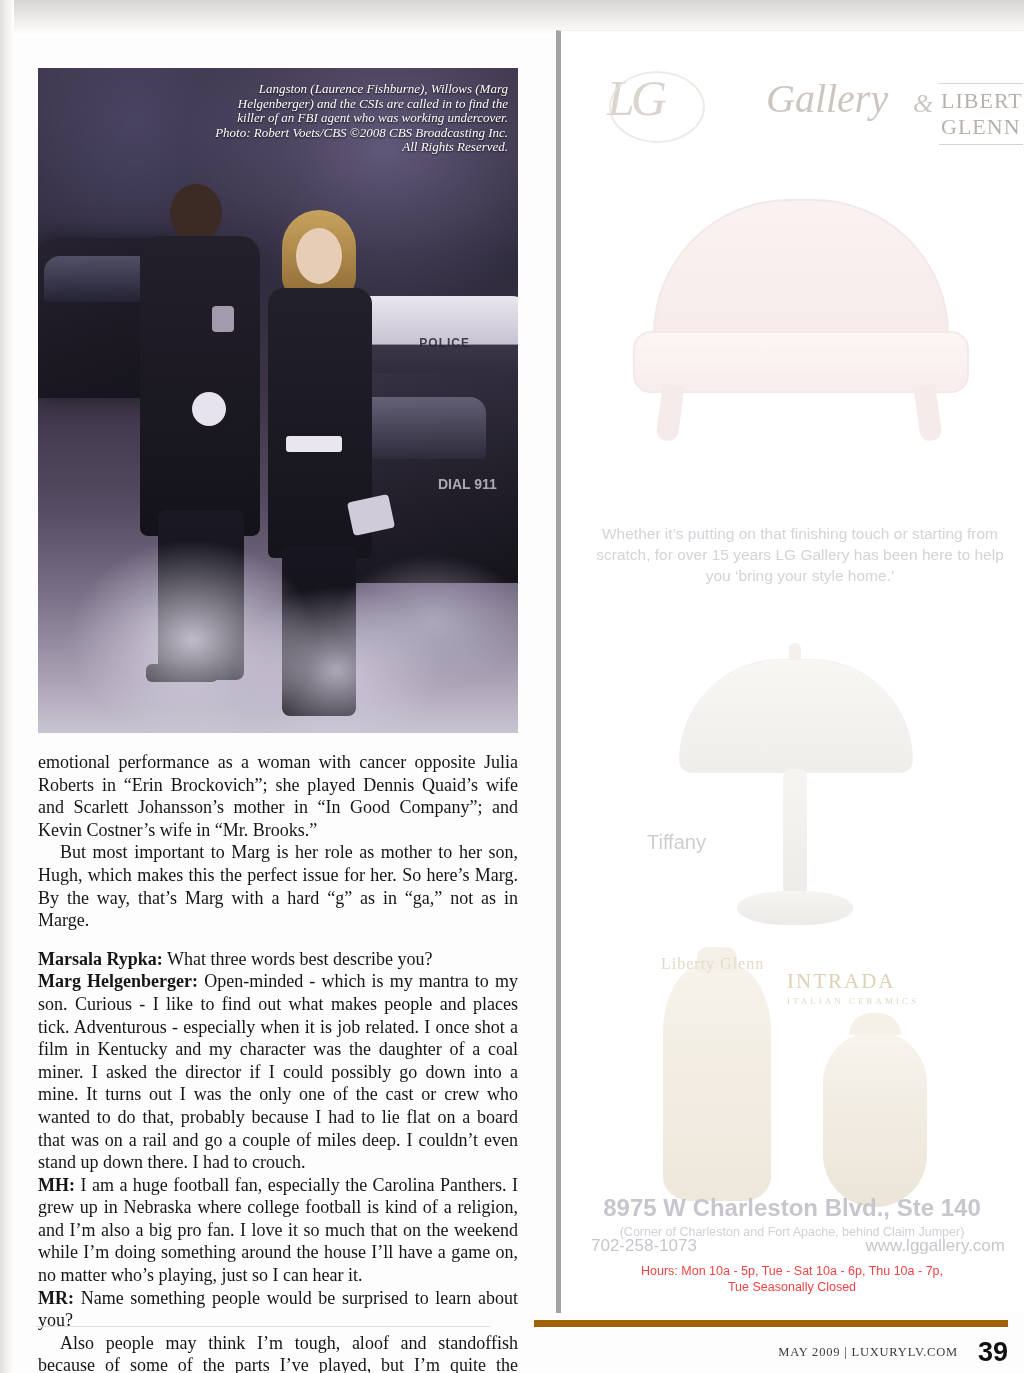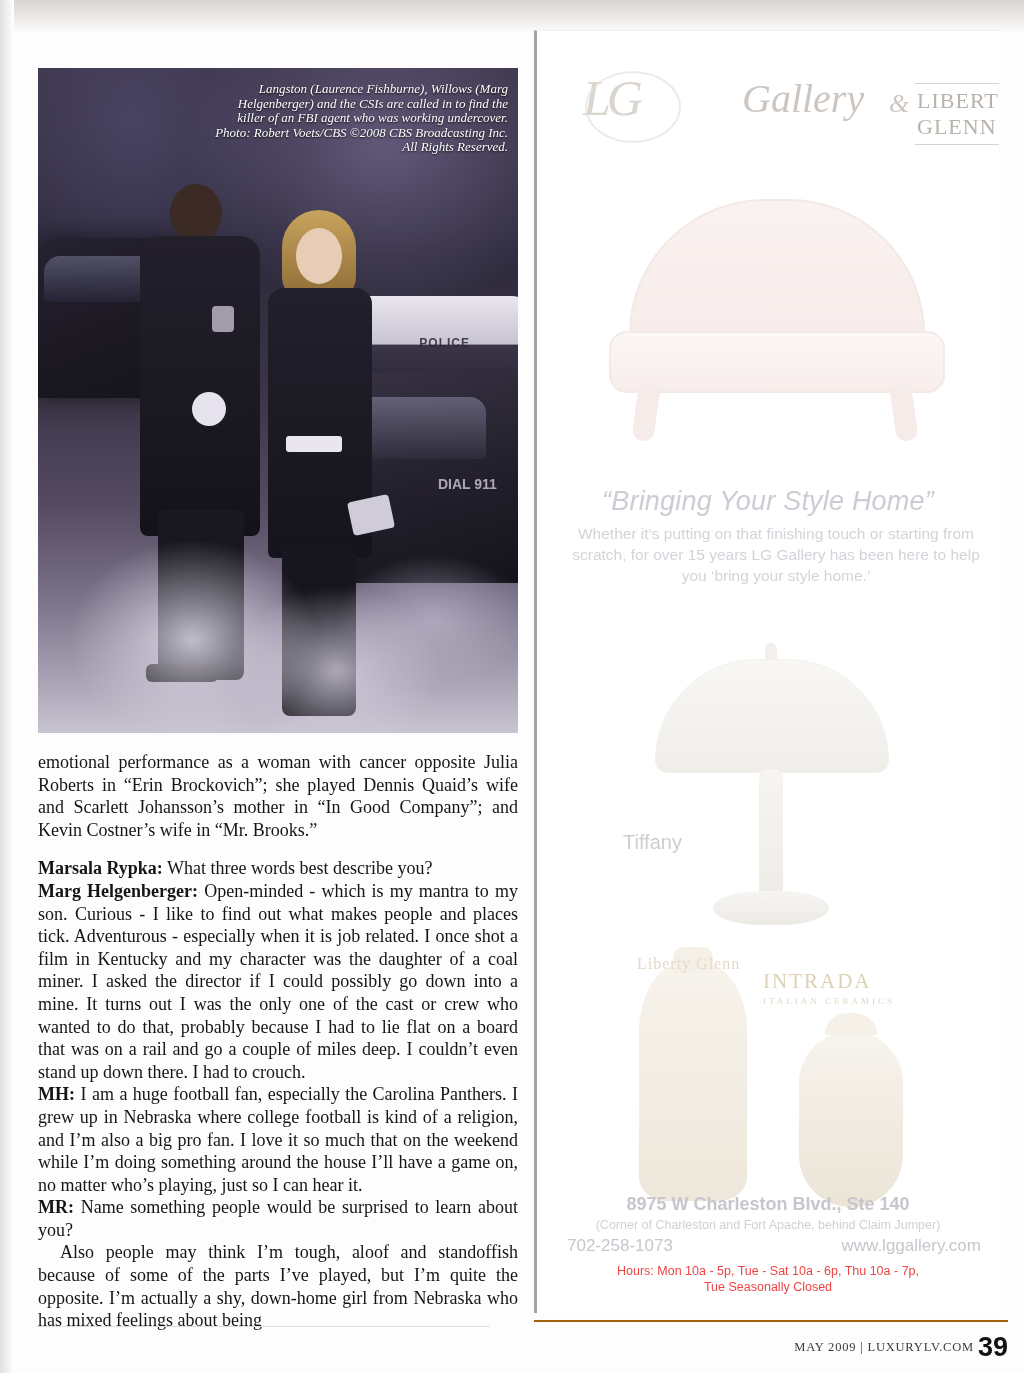--- a/index.html
+++ b/index.html
@@ -167,26 +167,26 @@
     color: #151515;
   }
   .body-text p { margin: 0; }
   .body-text p.indent { text-indent: 22px; }
   .gap { height: 16px; }
   .qa-label-bold { font-weight: bold; }
 
   
   .ad-col {
     position: absolute;
-    left: 534px;
+    left: 556px;
     top: 30px;
     width: 462px;
     height: 1282px;
     background: #ffffff;
-    border-left: 3px solid #a3a3a3;
+    border-left: 5px solid #a3a3a3;
     border-top: 1px solid #efefef;
     overflow: hidden;
   }
   .ad-logo-row {
     position: absolute;
     top: 38px; left: 22px; right: 8px;
     height: 76px;
   }
   .lg-mark {
     position: absolute;
@@ -354,21 +354,21 @@
   }
 
   .ad-address {
     position: absolute;
     left: 0; right: 0;
     top: 1163px;
     text-align: center;
     font-family: "Liberation Sans", sans-serif;
     color: #cfcbd2;
   }
-  .ad-address .line1 { font-size: 18px; font-weight: bold; color: #c9c5cd; }
+  .ad-address .line1 { font-size: 24px; font-weight: bold; color: #c9c5cd; }
   .ad-address .line2 { font-size: 12.5px; margin-top: 3px; color: #d2cfd6; }
   .ad-contact {
     position: absolute;
     left: 30px; right: 18px;
     top: 1205px;
     display: flex;
     justify-content: space-between;
     font-family: "Liberation Sans", sans-serif;
     font-size: 17px;
     color: #c9c5cd;
@@ -387,22 +387,22 @@
   
   .footer {
     position: absolute;
     left: 534px;
     right: 16px;
     top: 1320px;
     height: 38px;
     display: flex;
     align-items: center;
     justify-content: flex-end;
-    gap: 4px;
-    border-top: 2px solid #a16207;
+    gap: 20px;
+    border-top: 7px solid #a16207;
     padding-top: 6px;
   }
   .footer-issue {
     font-family: "Liberation Serif", serif;
     font-size: 12.5px;
     letter-spacing: 0.8px;
     color: #3a3a3a;
   }
   .footer-page {
     font-family: "Liberation Sans", sans-serif;
@@ -459,20 +459,21 @@
         <div class="legs"></div>
       </div>
 
       <div class="steam"></div>
 
       <div class="photo-caption">Langston (Laurence Fishburne), Willows (Marg Helgenberger) and the CSIs are called in to find the killer of an FBI agent who was working undercover. Photo: Robert Voets/CBS ©2008 CBS Broadcasting Inc. All Rights Reserved.</div>
     </div>
 
     <div class="body-text">
       <p>emotional performance as a woman with cancer opposite Julia Roberts in “Erin Brockovich”; she played Dennis Quaid’s wife and Scarlett Johansson’s mother in “In Good Company”; and Kevin Costner’s wife in “Mr. Brooks.”</p>
+      <p class="indent">But most important to Marg is her role as mother to her son, Hugh, which makes this the perfect issue for her. So here’s Marg. By the way, that’s Marg with a hard “g” as in “ga,” not as in Marge.</p>
       <div class="gap"></div>
 
       <p><span class="qa-label-bold">Marsala Rypka:</span><span> What three words best describe you?</span></p>
       <p><span class="qa-label-bold">Marg Helgenberger:</span><span> Open-minded - which is my mantra to my son. Curious - I like to find out what makes people and places tick. Adventurous - especially when it is job related. I once shot a film in Kentucky and my character was the daughter of a coal miner. I asked the director if I could possibly go down into a mine. It turns out I was the only one of the cast or crew who wanted to do that, probably because I had to lie flat on a board that was on a rail and go a couple of miles deep. I couldn’t even stand up down there. I had to crouch.</span></p>
       <p><span class="qa-label-bold">MH:</span><span> I am a huge football fan, especially the Carolina Panthers. I grew up in Nebraska where college football is kind of a religion, and I’m also a big pro fan. I love it so much that on the weekend while I’m doing something around the house I’ll have a game on, no matter who’s playing, just so I can hear it.</span></p>
       <p><span class="qa-label-bold">MR:</span><span> Name something people would be surprised to learn about you?</span></p>
       <p class="indent">Also people may think I’m tough, aloof and standoffish because of some of the parts I’ve played, but I’m quite the opposite. I’m actually a shy, down-home girl from Nebraska who has mixed feelings about being</p>
     </div>
   </div>
 
@@ -488,21 +489,20 @@
       <div class="ad-liberty">LIBERTY GLENN</div>
     </div>
 
     <div class="sofa">
       <div class="back"></div>
       <div class="seat"></div>
       <div class="leg-l"></div>
       <div class="leg-r"></div>
     </div>
 
-    <div class="ad-tagline">“Bringing Your Style Home”</div>
     <div class="ad-subtext">Whether it’s putting on that finishing touch or starting from scratch, for over 15 years LG Gallery has been here to help you ‘bring your style home.’</div>
 
     <div class="lamp">
       <div class="finial"></div>
       <div class="shade"></div>
       <div class="stem"></div>
       <div class="base"></div>
     </div>
     <div class="lamp-label">Tiffany</div>
 

